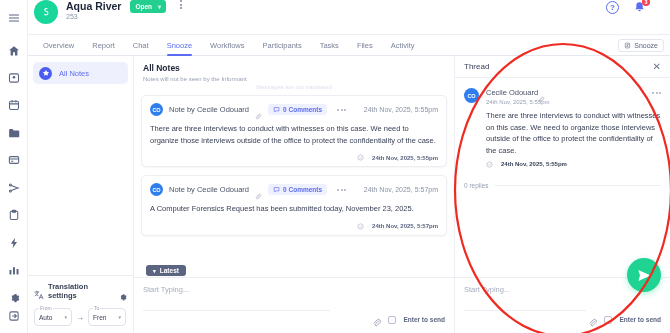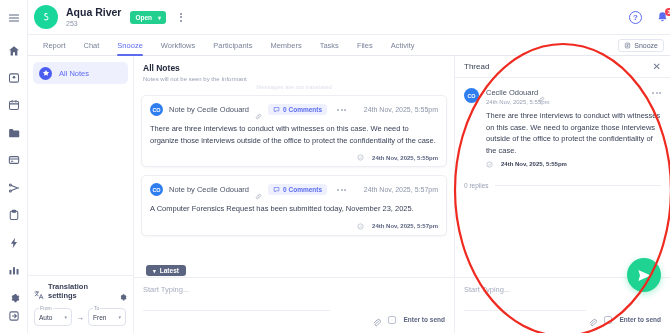--- a/index.html
+++ b/index.html
@@ -22,21 +22,21 @@
     color: #5b6480;
   }
   .rail-icon svg { width: 12px; height: 12px; display: block; }
   .rail-spacer { flex: 1 1 auto; }
   .rail-bottom { margin-bottom: 8px; }
 
   
   .topbar {
     position: absolute; left: 28px; top: 0; width: 642px; height: 35px;
     background: #ffffff; border-bottom: 1px solid #eceef3;
-    display: flex; align-items: center; padding: 0 0 0 6px;
+    display: flex; align-items: flex-start; padding: 0 23px 0 6px;
   }
   .avatar-lg {
     width: 24px; height: 24px; border-radius: 50%;
     background: #19d79b; color: #fff;
     display: flex; align-items: center; justify-content: center;
     font-size: 12px; font-weight: bold; flex: none;
   }
   .title-wrap { margin-left: 8px; line-height: 1.15; }
   .proj-title { font-size: 10.5px; font-weight: bold; color: #1e2439; }
   .proj-sub { font-size: 7px; color: #8b93a8; margin-top: 1px; }
@@ -351,26 +351,26 @@
       <div class="bell-wrap">
         <svg viewBox="0 0 16 16" fill="currentColor">
             <path d="M8 1.6a3.9 3.9 0 0 0-3.9 3.9v2.6L3 10.3h10l-1.1-2.2V5.5A3.9 3.9 0 0 0 8 1.6M6.5 11.2a1.5 1.5 0 0 0 3 0z"></path>
           </svg>
         <span class="bell-badge">3</span>
       </div>
     </div>
   </div>
 
   <div class="tabbar">
+    <div class="tab">Overview</div>
     <div class="tab">Report</div>
     <div class="tab">Chat</div>
     <div class="tab active">Snooze</div>
     <div class="tab">Workflows</div>
     <div class="tab">Participants</div>
-    <div class="tab">Members</div>
     <div class="tab">Tasks</div>
     <div class="tab">Files</div>
     <div class="tab">Activity</div>
     <div class="snooze-btn">
       <svg viewBox="0 0 16 16" fill="none" stroke="currentColor" stroke-width="1.3">
           <rect x="3" y="2.5" width="10" height="11" rx="2"></rect>
           <path d="M5.8 6h4.4L5.8 10h4.4"></path>
         </svg>
       <span>Snooze</span>
     </div>

